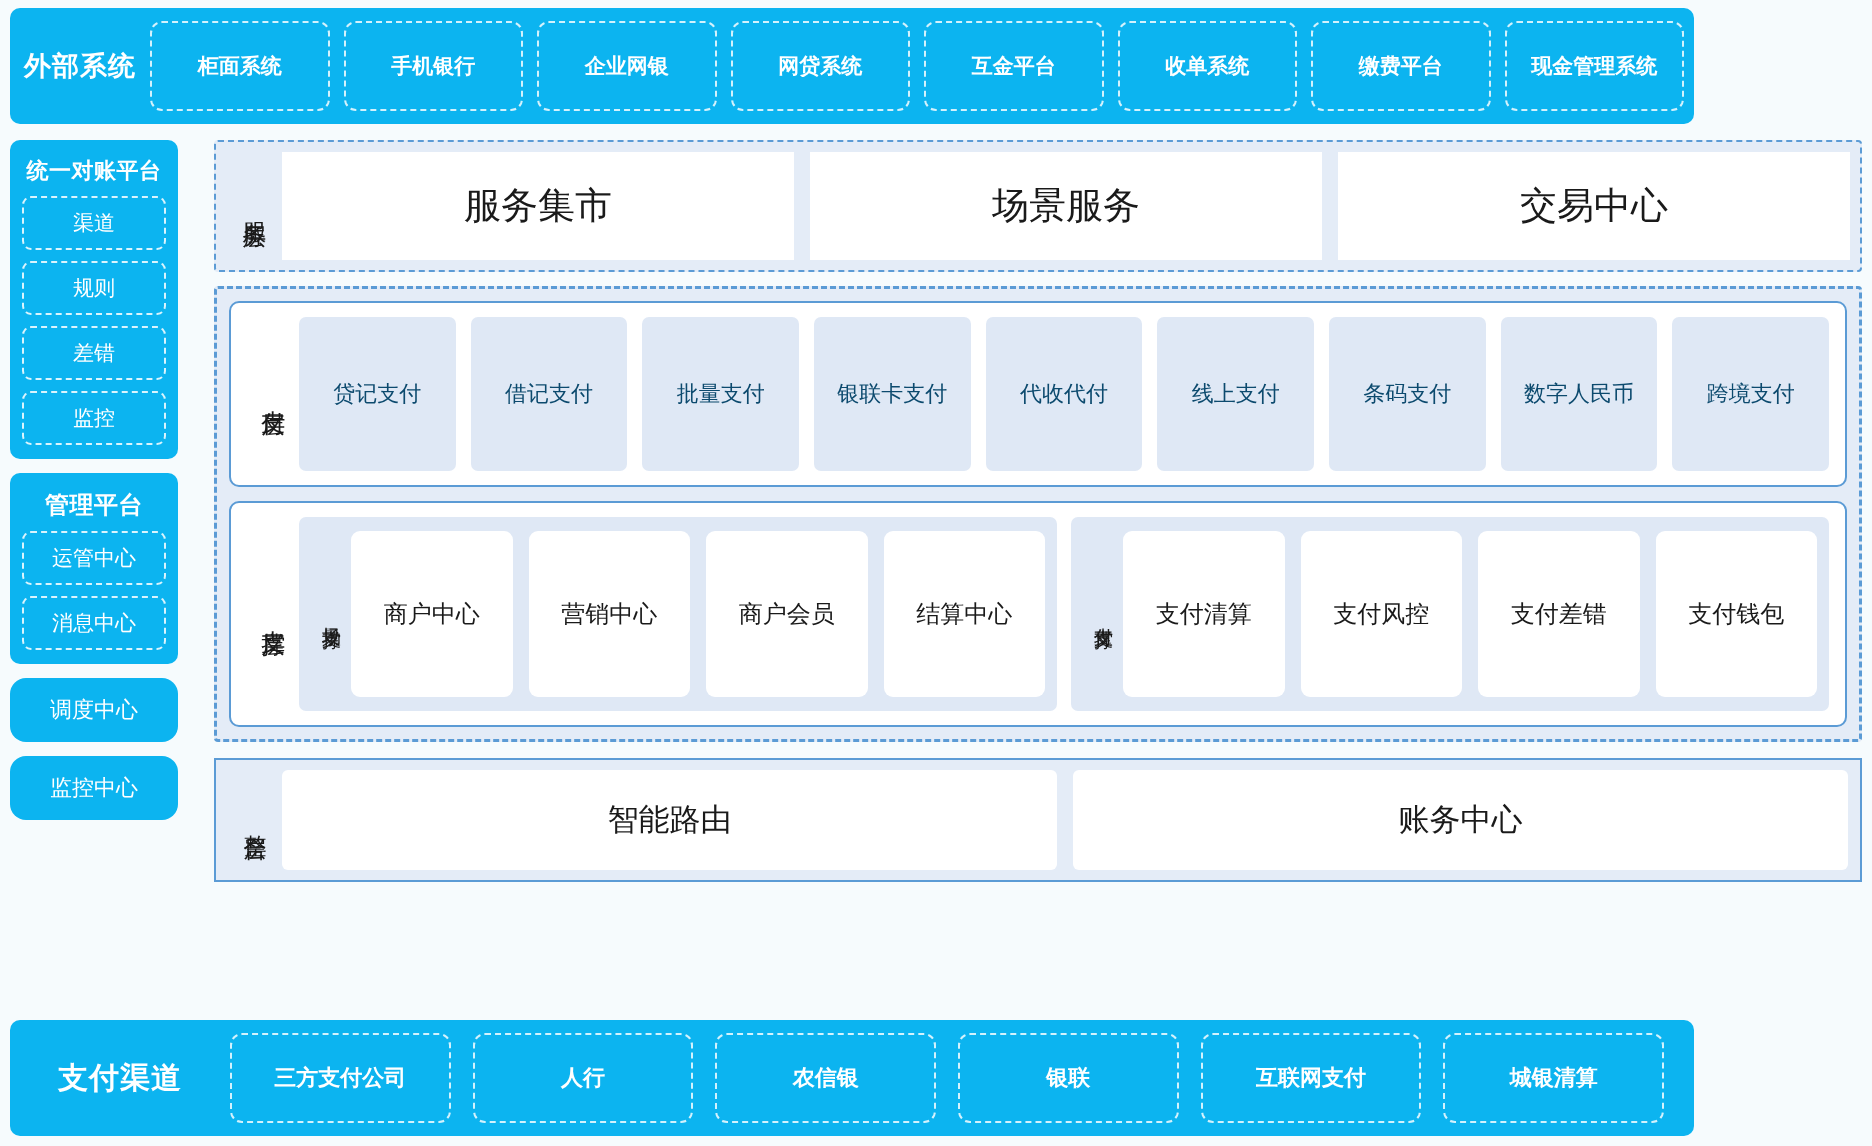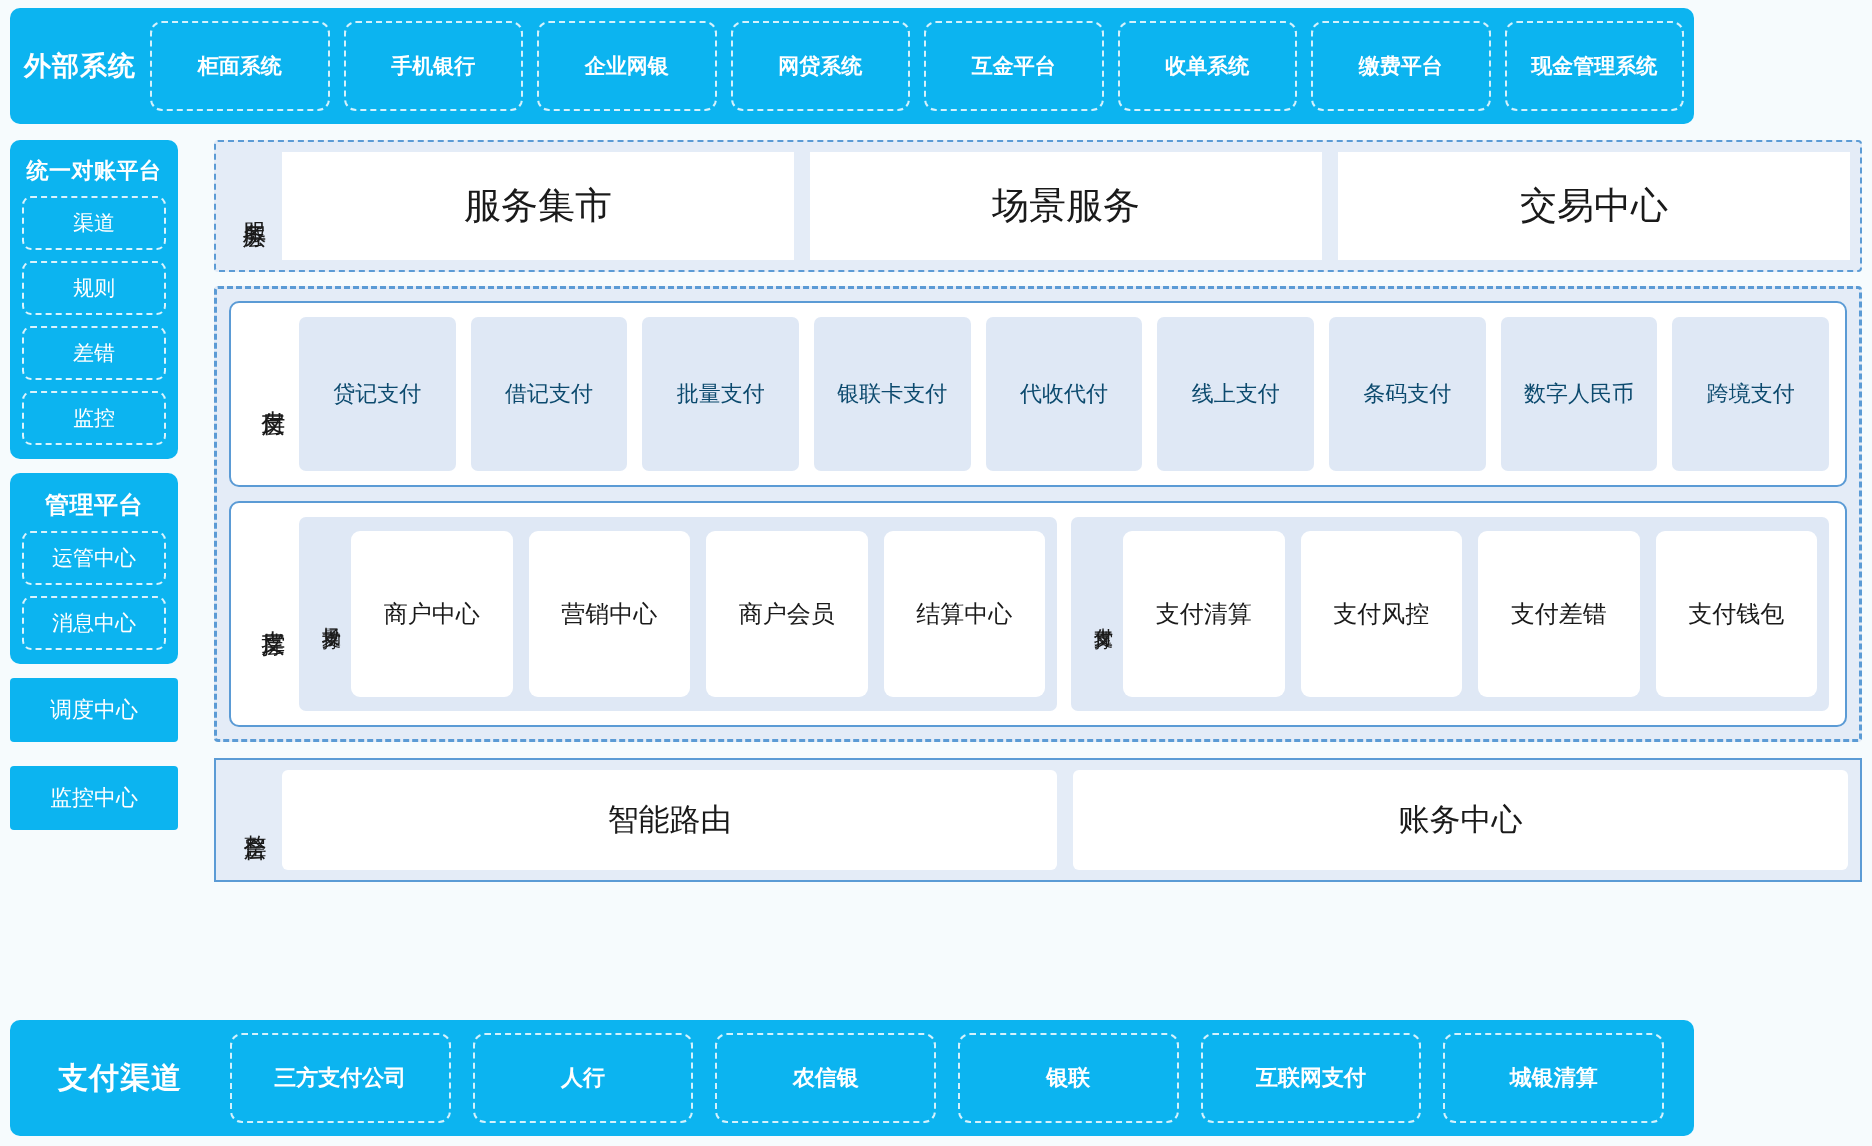--- a/index.html
+++ b/index.html
@@ -52,22 +52,22 @@
     padding:6px 0 10px;letter-spacing:.5px;white-space:nowrap;
   }
   #panel-reconcile .side-panel-title{font-size:22px;}
   .side-chip{
     border:2px dashed rgba(255,255,255,.85);border-radius:9px;
     color:#fff;font-size:21px;text-align:center;
     padding:11px 0;margin-bottom:11px;box-sizing:border-box;
   }
   .side-chip:last-child{margin-bottom:0;}
   .side-solid{
-    background:#0cb4f0;border-radius:4px;color:#fff;font-size:22px;
-    text-align:center;padding:17px 0;margin-bottom:24px;box-sizing:border-box;
+    background:#0cb4f0;border-radius:16px;color:#fff;font-size:22px;
+    text-align:center;padding:17px 0;margin-bottom:14px;box-sizing:border-box;
   }
 
   
   .main{position:absolute;left:214px;top:140px;width:1648px;}
 
   
   .dash-fine{
     border:2px dashed #5b9bd5;background:#e4ecf7;border-radius:4px;
     padding:10px;box-sizing:border-box;display:flex;align-items:stretch;
   }

